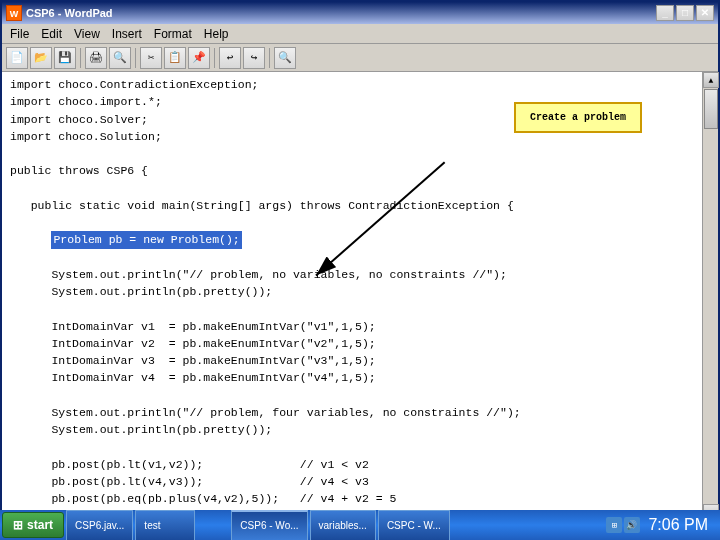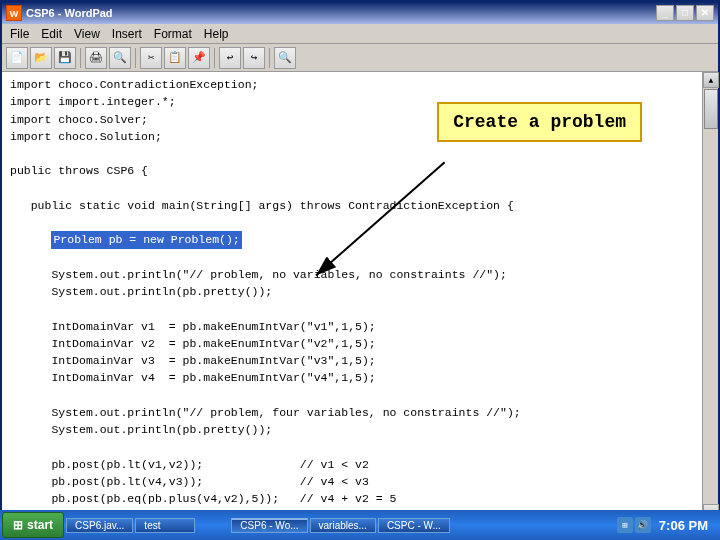--- a/index.html
+++ b/index.html
@@ -115,21 +115,21 @@
 
     
     .callout-box {
       position: absolute;
       top: 30px;
       right: 60px;
       background: #ffff99;
       border: 2px solid #cc9900;
       padding: 8px 14px;
       font-family: 'Courier New', Courier, monospace;
-      font-size: 18px;
+      font-size: 10px;
       font-weight: bold;
       color: #000;
       z-index: 10;
     }
 
     
     .arrow-overlay {
       position: absolute;
       top: 0;
       left: 0;
@@ -182,21 +182,21 @@
       font-family: Tahoma, sans-serif;
       font-size: 12px;
       font-weight: bold;
       border-radius: 3px;
       cursor: pointer;
       border: 1px solid #1b5e20;
     }
     .taskbar-item {
       background: linear-gradient(to bottom, #3a7bd5, #1a4a9a);
       color: white;
-      height: 15px;
+      height: 31px;
       padding: 0 8px;
       display: flex;
       align-items: center;
       font-family: Tahoma, sans-serif;
       font-size: 10px;
       border: 1px solid #6a9fd8;
       cursor: pointer;
       white-space: nowrap;
       min-width: 60px;
       max-width: 90px;
@@ -204,23 +204,22 @@
     }
     .taskbar-item.active {
       background: linear-gradient(to bottom, #1a4a9a, #3a7bd5);
       border-top: 2px solid #8ab4e8;
       margin-left: 34px;
     }
     .taskbar-clock {
       margin-left: auto;
       color: white;
       font-family: Tahoma, sans-serif;
-      font-size: 13px;
+      font-size: 16px;
       padding: 0 6px;
-      font-weight: bold;
     }
     .taskbar-tray {
       display: flex;
       align-items: center;
       gap: 2px;
       padding: 0 4px;
     }
     .tray-icon {
       width: 16px; height: 16px;
       background: #4488cc;
@@ -286,21 +285,21 @@
         <svg class="arrow-overlay" viewBox="0 0 680 410">
           <defs>
             <marker id="arrowhead" markerWidth="10" markerHeight="7" refX="10" refY="3.5" orient="auto">
               <polygon points="0 0, 10 3.5, 0 7" fill="#000"></polygon>
             </marker>
           </defs>
           <line x1="430" y1="75" x2="305" y2="185" stroke="#000" stroke-width="2" marker-end="url(#arrowhead)"></line>
         </svg>
 
         <div class="code-content"><span>import choco.ContradictionException;</span>
-<span>import import.integer.*;</span>
+<span>import choco.import.*;</span>
 <span>import choco.Solver;</span>
 <span>import choco.Solution;</span>
 
 <span>public throws CSP6 {</span>
 
 <span>   public static void main(String[] args) throws ContradictionException {</span>
 
 <span>      <span class="highlight-line">Problem pb = new Problem();</span></span>
 
 <span>      System.out.println("// problem, no variables, no constraints //");</span>

